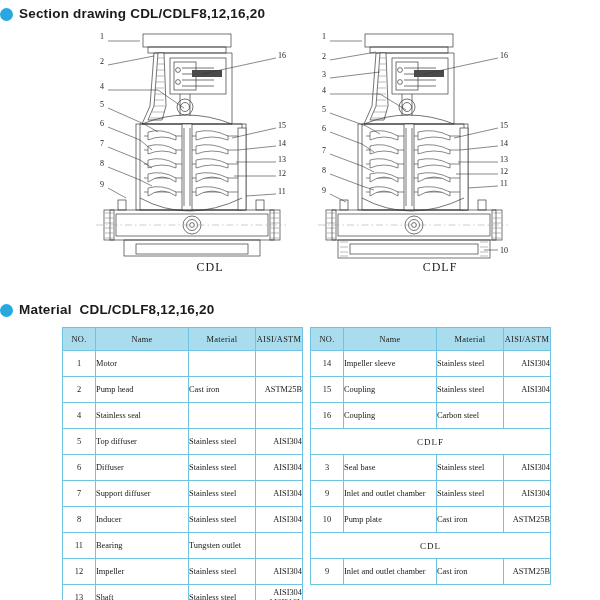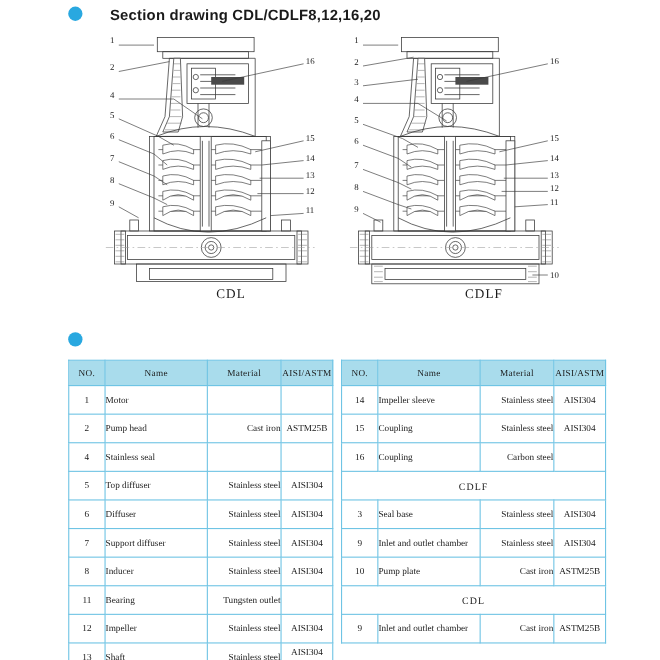--- a/index.html
+++ b/index.html
@@ -12,23 +12,22 @@
     height: 600px;
     font-family: "Liberation Serif", serif;
     color: #1a1a1a;
     overflow: hidden;
     position: relative;
   }
 
   
   .section-head {
     display: flex;
-    align-items: flex-start;
-    gap: 25px;
-    padding-left: 62px;
+    align-items: flex-end;
+    gap: 6px;
   }
   .bullet {
     width: 13px;
     height: 13px;
     border-radius: 50%;
     background: #29a8e0;
     flex: 0 0 auto;
   }
   .section-title {
     font-family: "Liberation Sans", sans-serif;
@@ -101,22 +100,22 @@
     font-weight: normal;
   }
   table.mat thead th {
     background: #a9dcec;
     text-align: center;
     height: 22px;
     letter-spacing: 0.3px;
   }
   .c-no   { width: 32px;  text-align: center; }
   .c-name { width: 92px;  text-align: left; padding-left: 7px; }
-  .c-mat  { width: 66px;  text-align: right; }
-  .c-astm { width: 46px;  text-align: center; }
+  .c-mat  { width: 66px;  text-align: left; }
+  .c-astm { width: 46px;  text-align: right; }
 
   td.c-name { padding-left: 7px; }
   td.c-no   { text-align: center; }
 
   .subhead td {
     text-align: center;
     letter-spacing: 1px;
     font-size: 9px;
     border-left: none;
     border-right: none;
@@ -359,20 +358,21 @@
         <text x="182" y="158">11</text>
         <text x="182" y="225">10</text>
       </g>
     </svg>
     <div class="drawing-caption">CDLF</div>
   </div>
 </div>
 
 <div class="section-head" id="head-material">
   <span class="bullet"></span>
+  <span class="section-title">Material  CDL/CDLF8,12,16,20</span>
 </div>
 
 <div class="tables">
   <table class="mat" id="table-left">
     <thead>
       <tr>
         <th class="c-no">NO.</th>
         <th class="c-name" style="text-align:center;padding-left:0">Name</th>
         <th class="c-mat">Material</th>
         <th class="c-astm">AISI/ASTM</th>

